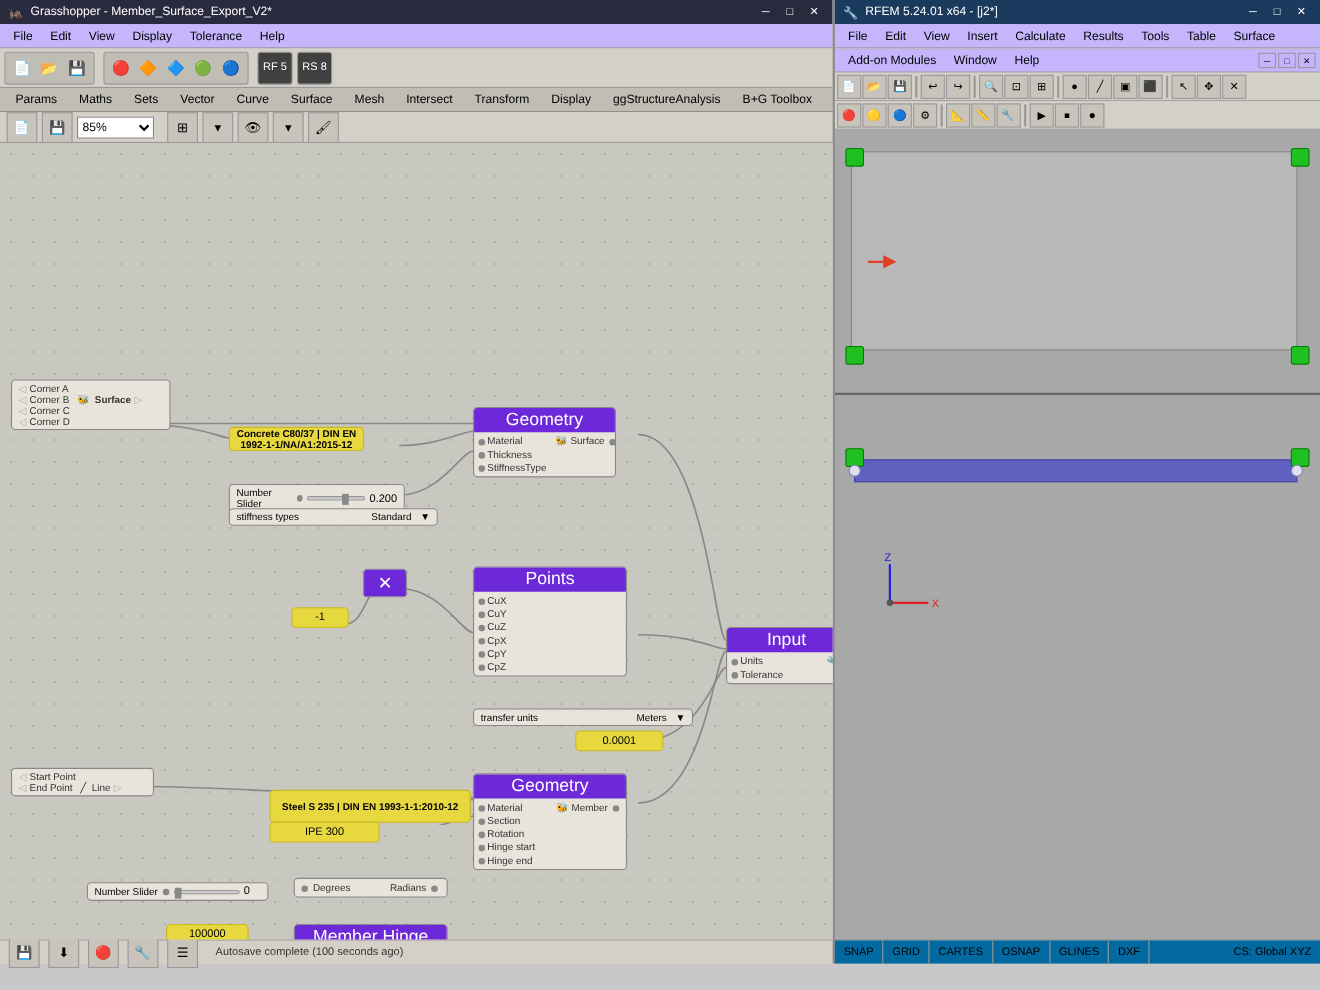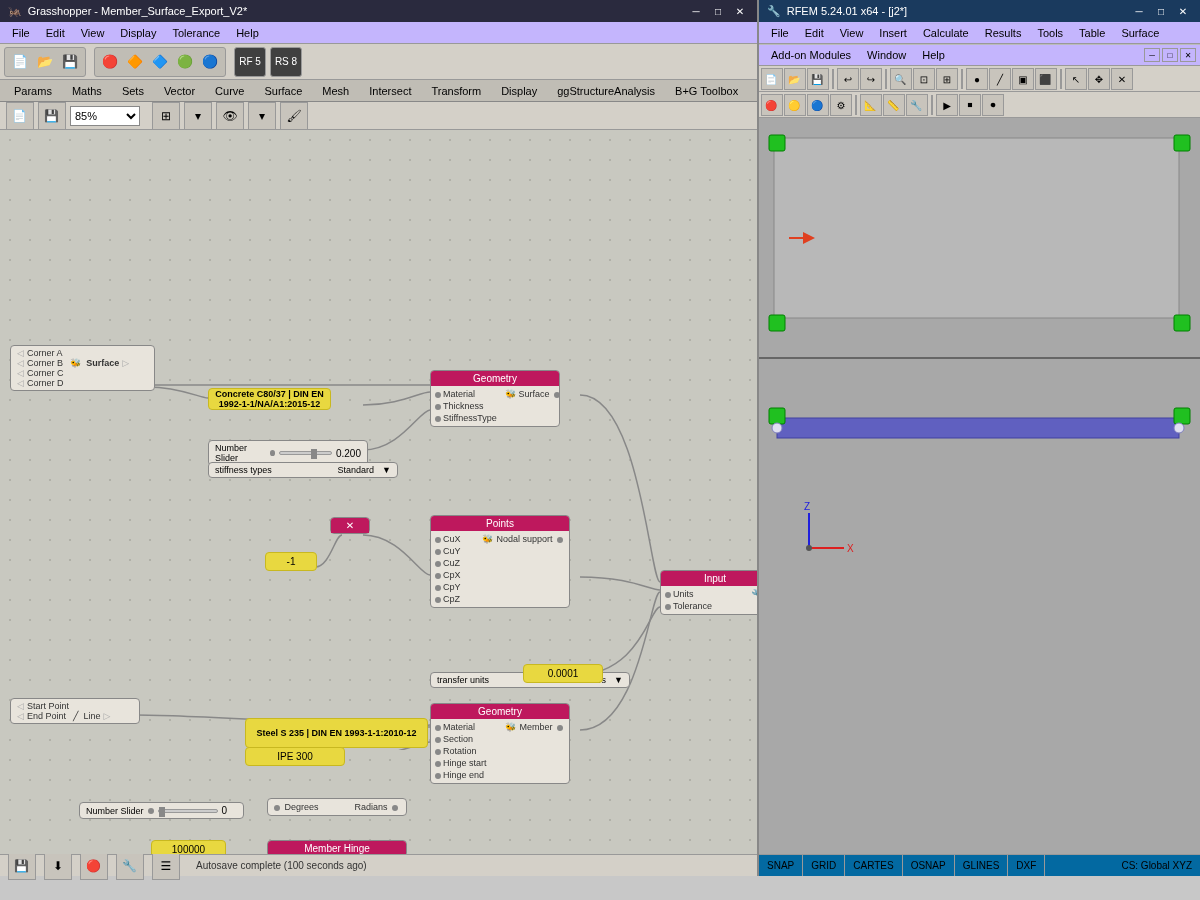--- a/index.html
+++ b/index.html
@@ -119,25 +119,25 @@
     
     .gh-node {
       position: absolute;
       background: #e8e4dc;
       border: 1px solid #888;
       border-radius: 4px;
       font-size: 10px;
       min-width: 80px;
     }
     .gh-node-header {
-      background: #be185d;
+      background: #6d28d9;
       color: #fff;
       padding: 2px 6px;
       border-radius: 3px 3px 0 0;
-      font-size: 10px;
+      font-size: 16px;
       text-align: center;
     }
     .gh-node-body {
       padding: 3px 4px;
       display: flex;
       gap: 4px;
     }
     .gh-ports-left { display: flex; flex-direction: column; gap: 2px; }
     .gh-ports-right { display: flex; flex-direction: column; gap: 2px; align-items: flex-end; }
     .gh-port { font-size: 9px; color: #333; white-space: nowrap; }
@@ -480,31 +480,24 @@
           <div class="gh-node-body">
             <div class="gh-ports-left">
               <div class="gh-port"><span class="gh-port-dot"></span>CuX</div>
               <div class="gh-port"><span class="gh-port-dot"></span>CuY</div>
               <div class="gh-port"><span class="gh-port-dot"></span>CuZ</div>
               <div class="gh-port"><span class="gh-port-dot"></span>CpX</div>
               <div class="gh-port"><span class="gh-port-dot"></span>CpY</div>
               <div class="gh-port"><span class="gh-port-dot"></span>CpZ</div>
             </div>
             <div style="flex:1;"></div>
-            <div class="gh-ports-right">
-              <div class="gh-port">
-                <span style="font-size:9px;">🐝</span>
-                Nodal support
-                <span class="gh-port-dot" style="margin-left:2px;"></span>
-              </div>
-            </div>
-          </div>
-        </div>
-
-        <div class="gh-dropdown-node" style="left:430px; top:514px; width:200px;margin-top:28px;">
+          </div>
+        </div>
+
+        <div class="gh-dropdown-node" style="left:430px; top:514px; width:200px;">
           <span style="font-size:9px;">transfer units</span>
           <div style="flex:1;"></div>
           <span style="font-size:9px; margin-right:4px;">Meters</span>
           <span style="font-size:9px;">▼</span>
         </div>
 
         <div class="gh-value-node" style="left:523px; top:534px; width:80px;">
           <span>0.0001</span>
         </div>
 

